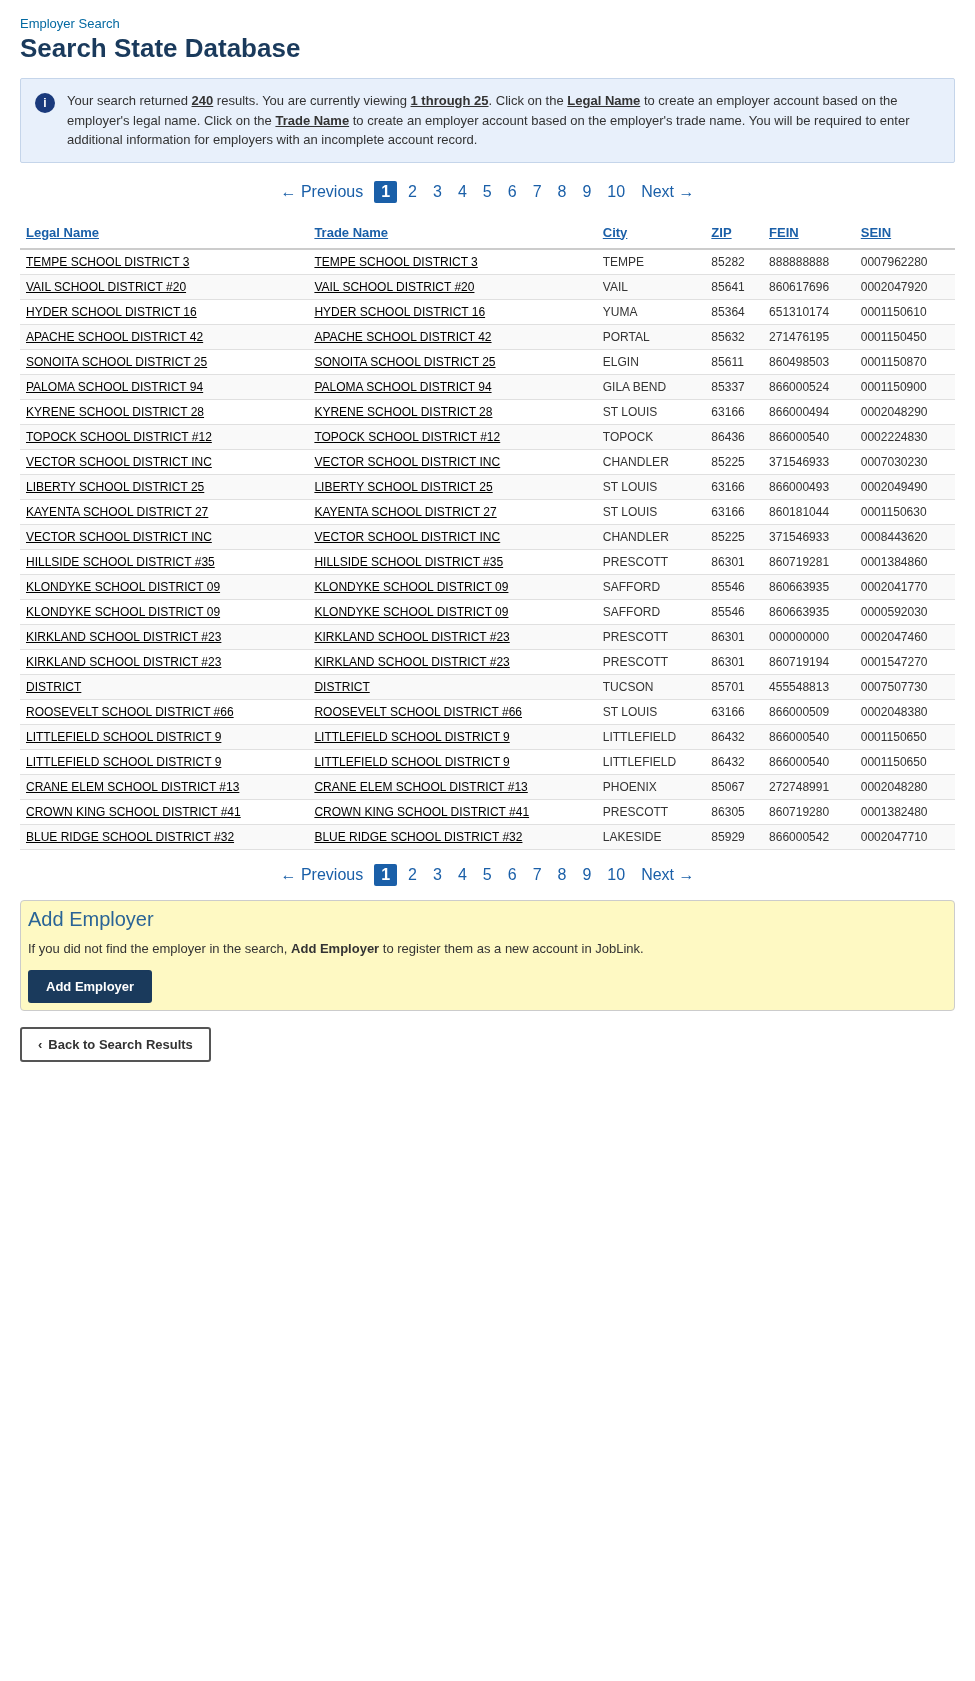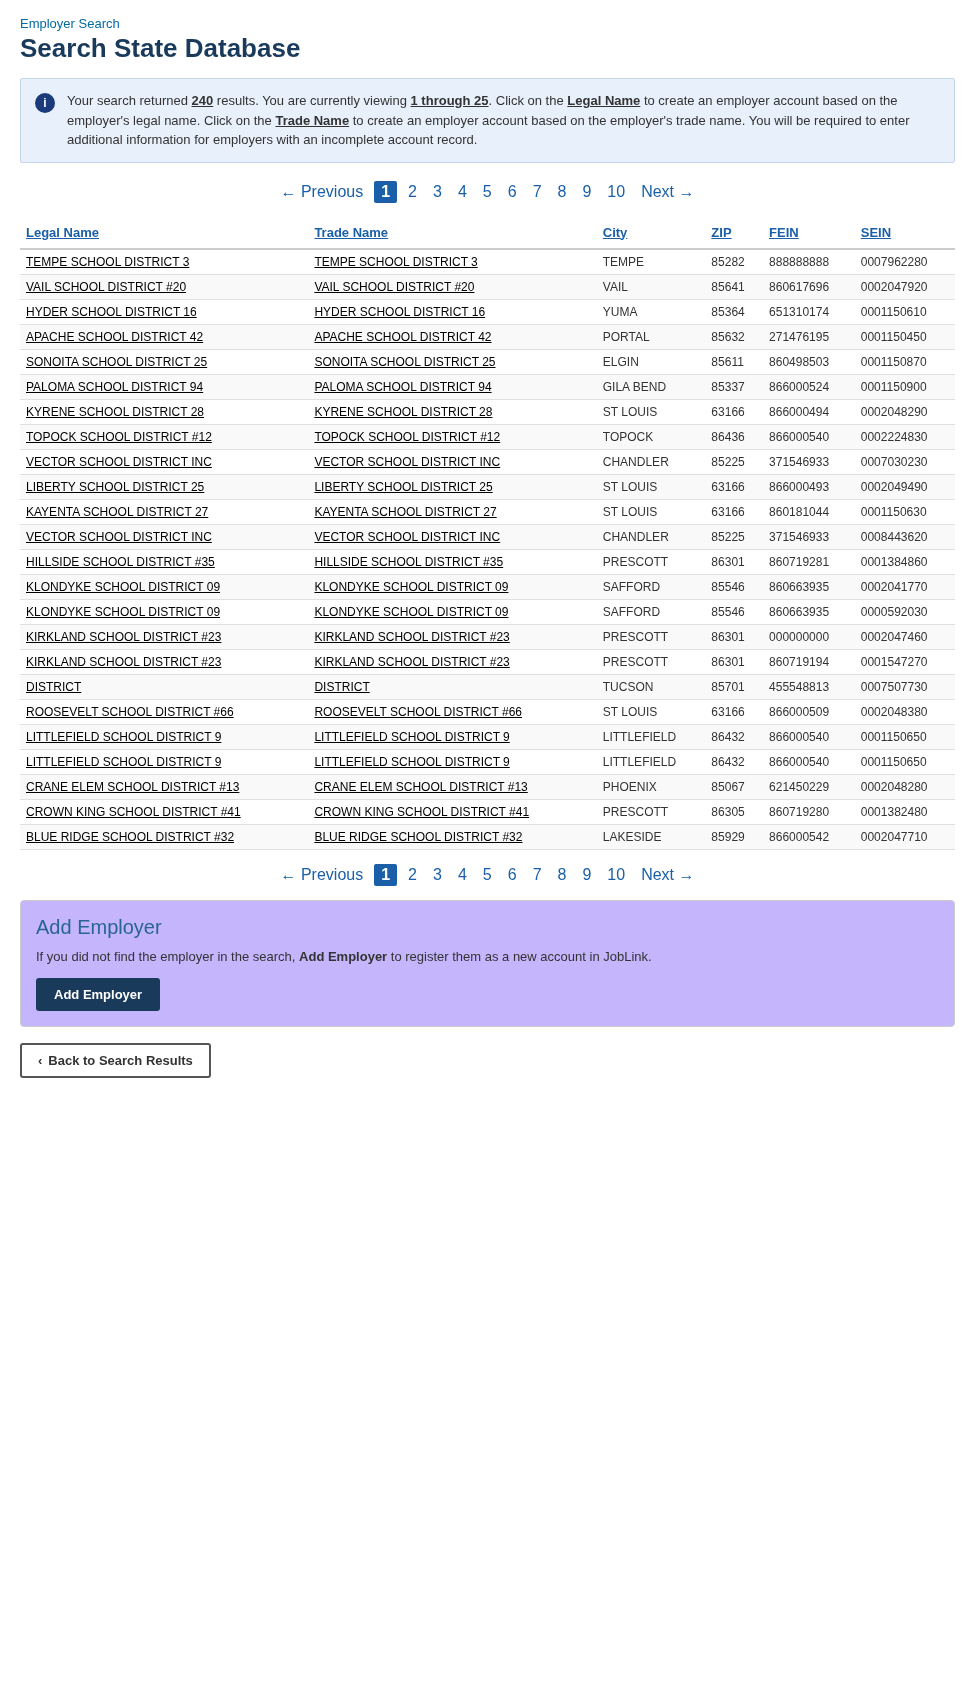--- a/index.html
+++ b/index.html
@@ -112,24 +112,24 @@
       color: #000000;
       text-decoration: underline;
       font-size: 12px;
     }
     td.city-col, td.zip-col, td.fein-col, td.sein-col {
       color: #333;
     }
     .add-employer-section {
       border: 1px solid #ccc;
       border-radius: 4px;
-      padding: 15px;
+      padding: 7px;
       margin-top: 10px;
       margin-bottom: 16px;
-      background: #c4b5fd;
+      background: #fef9c3;
     }
     .add-employer-title {
       font-size: 20px;
       color: #2a6496;
       margin-bottom: 10px;
     }
     .add-employer-desc {
       font-size: 13px;
       margin-bottom: 14px;
       color: #333;
@@ -373,21 +373,21 @@
           <td class="city-col">LITTLEFIELD</td>
           <td class="zip-col">86432</td>
           <td class="fein-col">866000540</td>
           <td class="sein-col">0001150650</td>
         </tr>
         <tr class="row-striped">
           <td><a href="#">CRANE ELEM SCHOOL DISTRICT #13</a></td>
           <td><a href="#">CRANE ELEM SCHOOL DISTRICT #13</a></td>
           <td class="city-col">PHOENIX</td>
           <td class="zip-col">85067</td>
-          <td class="fein-col">621450229</td>
+          <td class="fein-col">272748991</td>
           <td class="sein-col">0002048280</td>
         </tr>
         <tr class="row-striped">
           <td><a href="#">CROWN KING SCHOOL DISTRICT #41</a></td>
           <td><a href="#">CROWN KING SCHOOL DISTRICT #41</a></td>
           <td class="city-col">PRESCOTT</td>
           <td class="zip-col">86305</td>
           <td class="fein-col">860719280</td>
           <td class="sein-col">0001382480</td>
         </tr>

